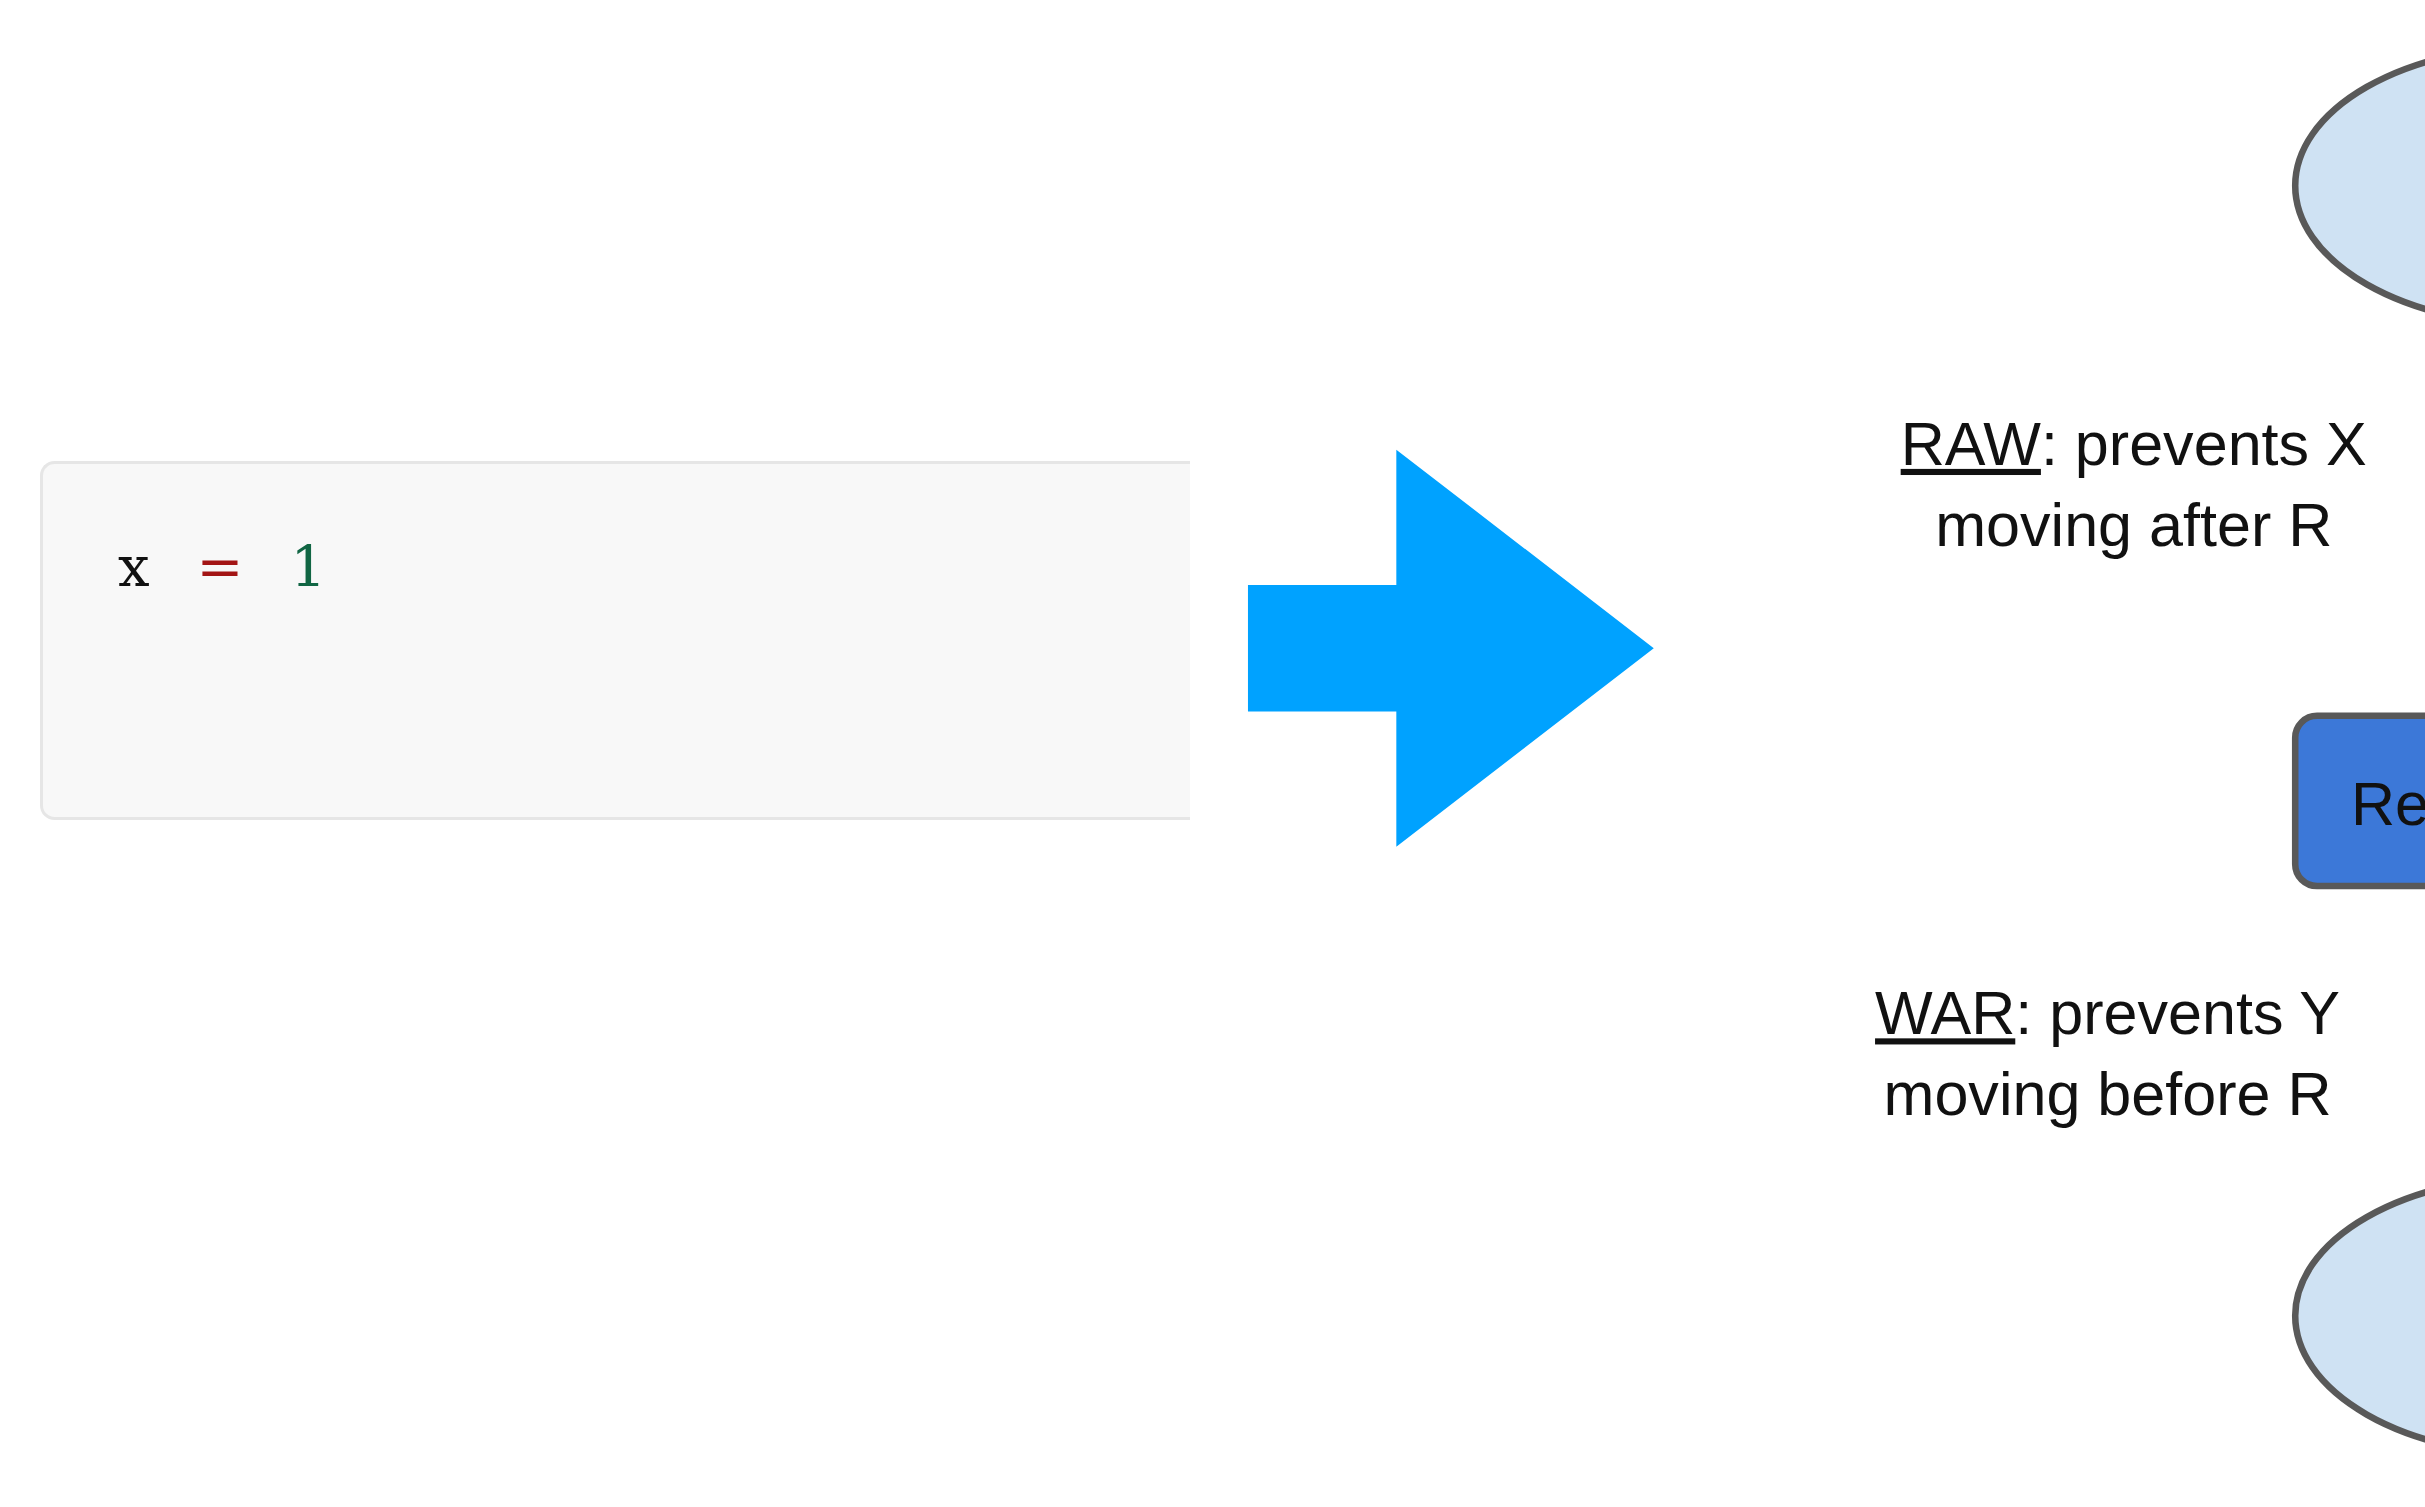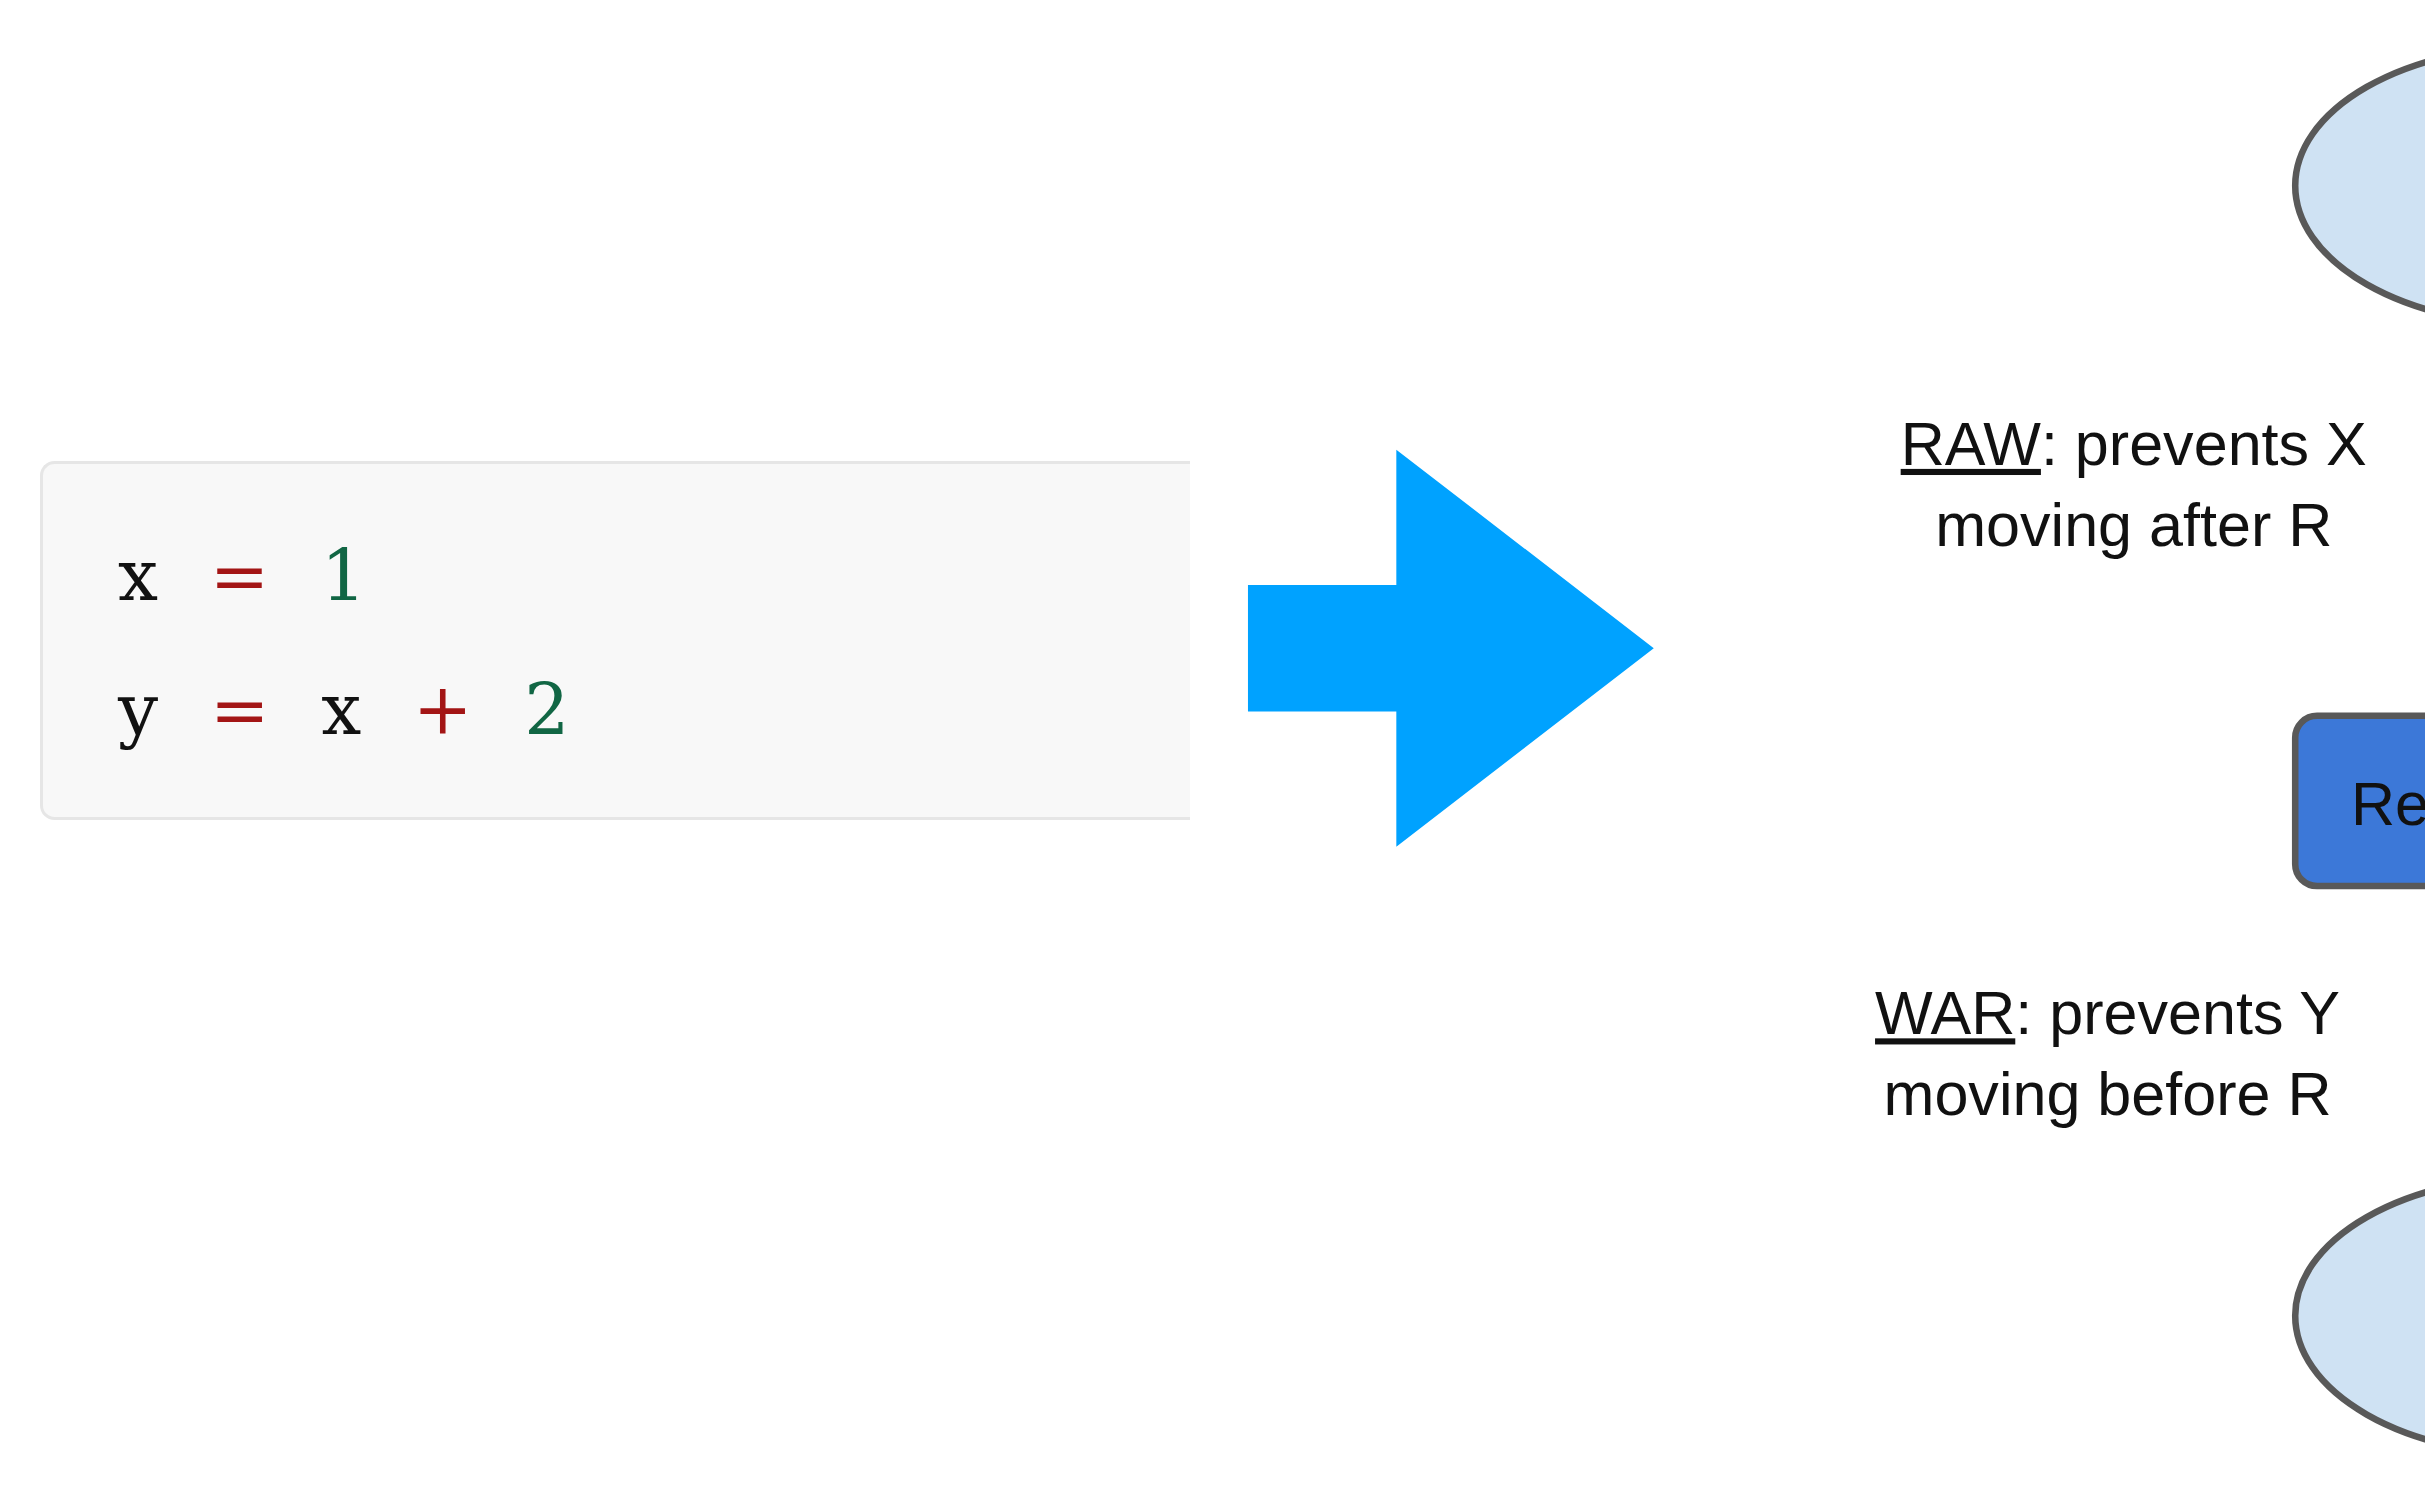--- a/index.html
+++ b/index.html
@@ -6,36 +6,35 @@
   body { width: 3421px; height: 1508px; overflow: hidden; position: relative; }
   #stage { position: absolute; left: 0; top: 0; width: 3421px; height: 1508px; }
   .code-box {
     position: absolute; left: 40px; top: 461px; width: 1150px; height: 359px;
     background: #f8f8f8; border: 3.9px solid #e6e6e6; border-right: none;
     border-radius: 14.6px 0 0 14.6px; box-sizing: border-box;
   }
   .code-line {
     position: absolute; left: 75px;
     font-family: "DejaVu Serif", "Liberation Serif", serif;
-    font-size: 71px; white-space: pre; letter-spacing: 14.6px;
+    font-size: 56px; white-space: pre; letter-spacing: 14.6px;
   }
   .code-line.l1 { top: 70px; }
   .code-line.l2 { top: 204px; }
   .tok-var { color: #111111; }
   .tok-op { color: #a31515; }
   .tok-num { color: #116644; }
   svg text { font-family: "Liberation Sans", sans-serif; }
 </style>
 </head>
 <body>
 
 <div id="stage">
   <div class="code-box">
     <div class="code-line l1"><span class="tok-var">x </span><span class="tok-op">= </span><span class="tok-num">1</span></div>
-    <div class="code-line l2"><span class="tok-var">y </span><span class="tok-op">= </span><span class="tok-var">x </span><span class="tok-op">+ </span><span class="tok-num">2</span></div>
   </div>
 
   <svg width="3421" height="1508" viewBox="0 0 1568 691" style="position:absolute;left:0;top:0">
     <defs>
       <marker id="ah" markerWidth="10" markerHeight="10" refX="5" refY="9" orient="auto" markerUnits="userSpaceOnUse" viewBox="0 0 10 10">
         <path d="M0,10 L5,0 L10,10 Z" fill="#5f6368"></path>
       </marker>
     </defs>
 
     <polygon points="572,268 640,268 640,206 758,297 640,388 640,326 572,326" fill="#00a2ff"></polygon>

